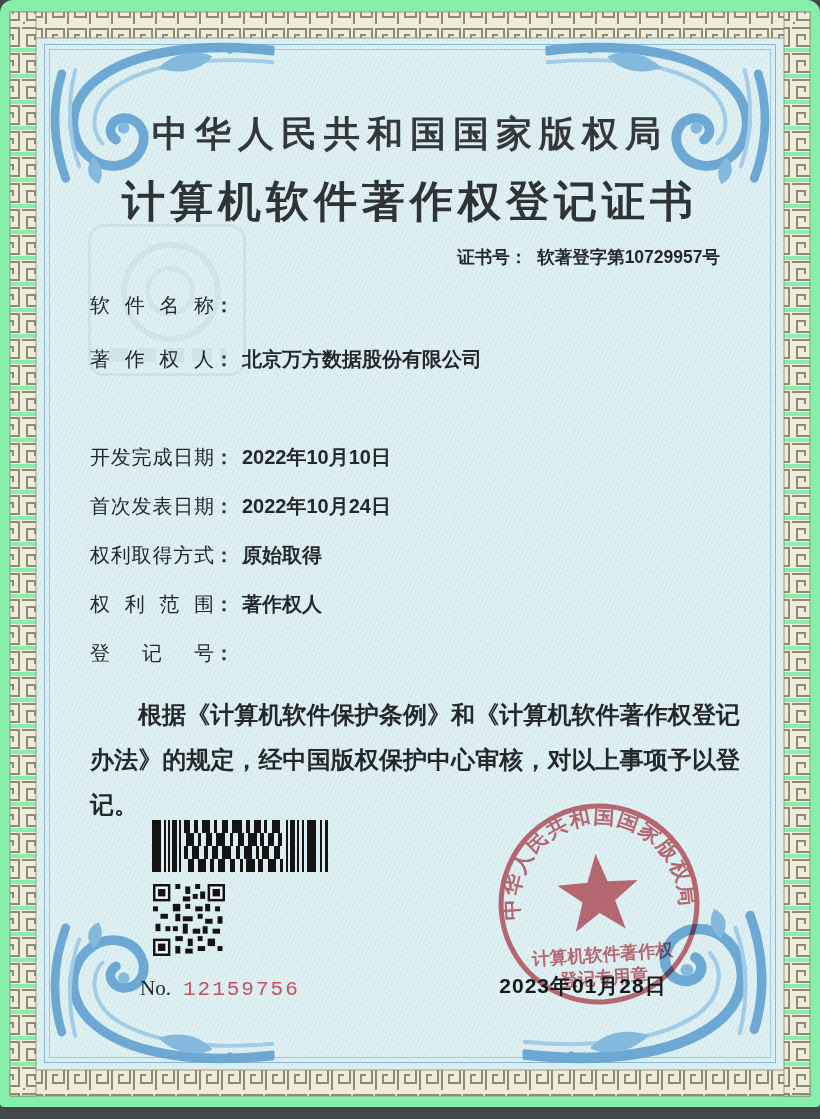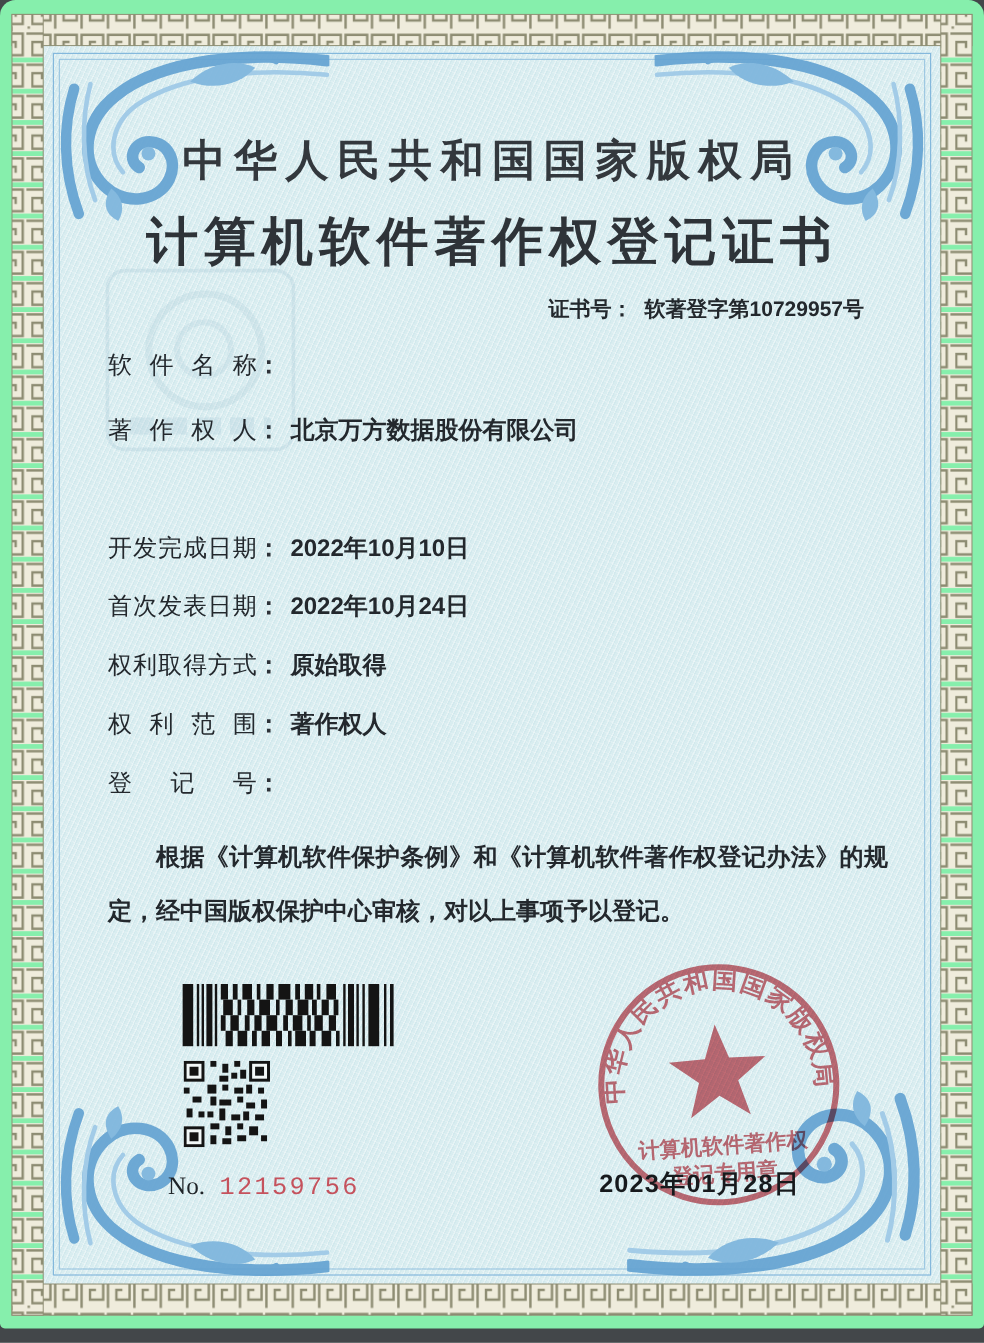--- a/index.html
+++ b/index.html
@@ -47,21 +47,21 @@
   .frow{display:flex;align-items:flex-start;font-size:20px;line-height:28px;}
   .flabel{display:inline-block;width:124px;font-weight:400;text-align:justify;text-align-last:justify;color:#23282d;white-space:nowrap;}
   .fcolon{font-weight:700;margin-right:8px;}
   .fval{font-weight:600;color:#23282d;}
   .fval div{margin:0;}
   .mt-owner{margin-top:26px;}
   .mt-big{margin-top:70px;}
   .mt-reg{margin-top:21px;}
 
   .statement{margin-top:26px;padding:0 36px 0 46px;font-family:"Liberation Serif","DejaVu Serif",serif;
-    font-size:20px;line-height:45px;text-align:justify;text-indent:2em;color:#23282d;font-weight:600;}
+    font-size:24px;line-height:45px;text-align:justify;text-indent:2em;color:#23282d;font-weight:600;}
 
   .barcode{position:absolute;left:152px;top:820px;}
   .qrcode{position:absolute;left:153px;top:884px;}
   .serial{position:absolute;left:140px;top:976px;font-size:21px;}
   .serial .no{font-family:Liberation Serif, serif;color:#1f2428;margin-right:12px;}
   .serial .num{font-family:"Liberation Mono","DejaVu Sans Mono",monospace;color:#c5525d;letter-spacing:2px;}
 
   .seal{position:absolute;left:492px;top:797px;width:214px;height:214px;
         mix-blend-mode:multiply;opacity:.85;transform:rotate(-4deg);pointer-events:none;}
   .issue-date{position:absolute;left:478px;top:972px;width:210px;text-align:center;

